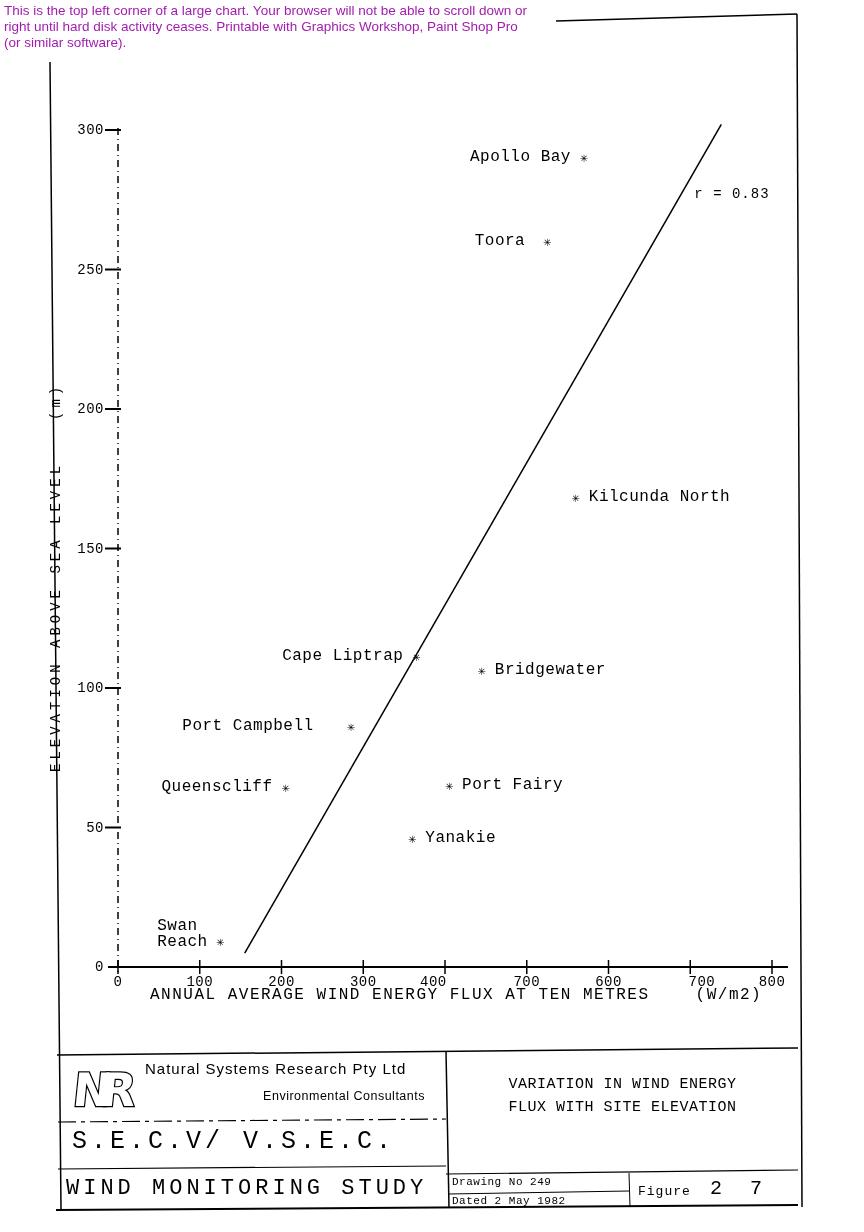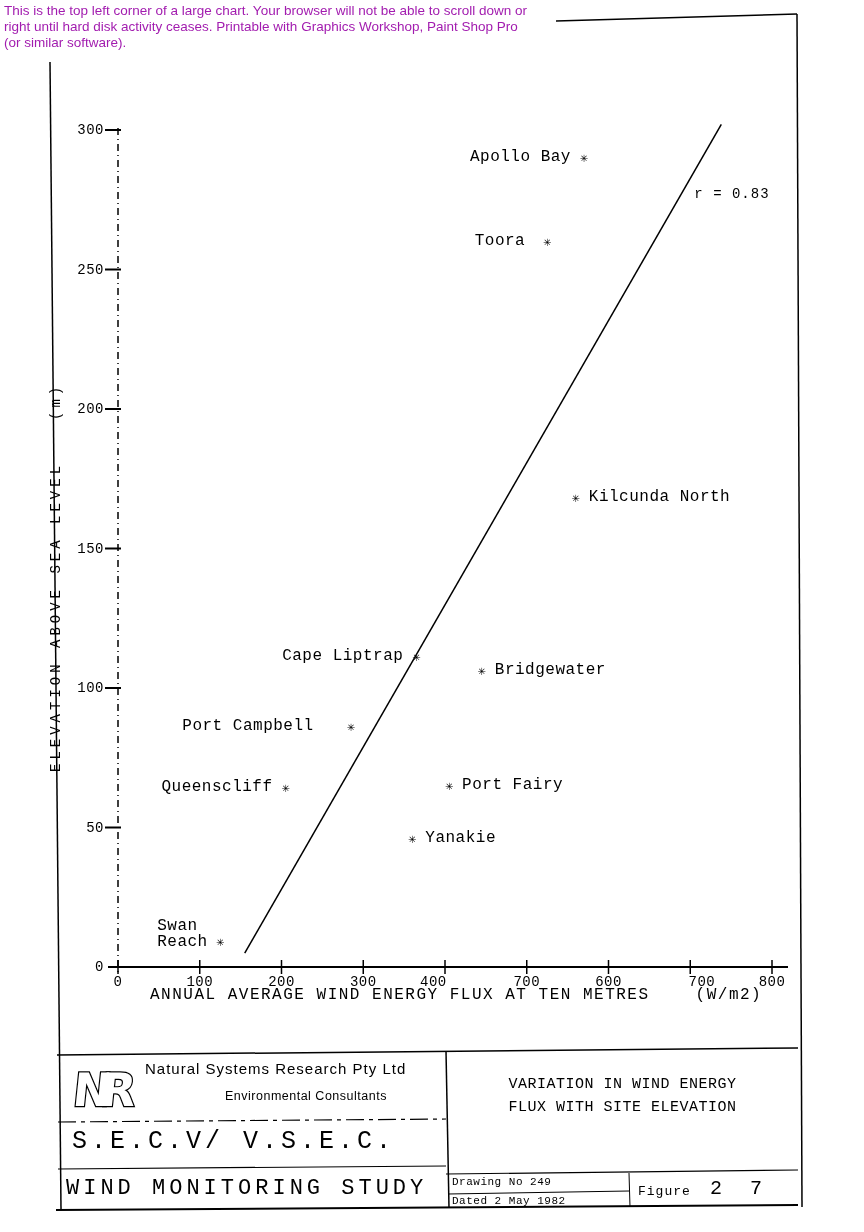--- a/index.html
+++ b/index.html
@@ -15,21 +15,21 @@
   .ticklabel{font-size:14px;letter-spacing:0.5px;}
   .ptlabel{font-size:16px;letter-spacing:0.5px;height:16px;line-height:16px;white-space:pre;}
   #xaxis-title{left:150px;top:986px;font-size:16px;letter-spacing:1.5px;white-space:nowrap;}
   #xaxis-unit{margin-left:46px;}
   #yaxis-title{left:48px;top:772px;transform:rotate(-90deg);transform-origin:0 0;
     font-size:14px;letter-spacing:4px;white-space:nowrap;}
   #yaxis-unit{margin-left:42px;}
   #corr-label{font-size:14px;letter-spacing:1px;}
   
   #tb-company{left:145px;top:1060px;font-size:15px;letter-spacing:1px;}
-  #tb-company-sub{left:225px;top:1089px;width:200px;font-size:12.5px;letter-spacing:0.5px;}
+  #tb-company-sub{left:225px;top:1089px;width:200px;text-align:right;font-size:12.5px;letter-spacing:0.5px;}
   #tb-client{left:72px;top:1127px;font-size:25px;letter-spacing:4px;white-space:nowrap;}
   #tb-project{left:66px;top:1176px;font-size:22px;letter-spacing:4px;white-space:nowrap;}
   #tb-title1{left:450px;top:1076px;width:345px;text-align:center;font-size:15px;letter-spacing:0.5px;}
   #tb-title2{left:450px;top:1099px;width:345px;text-align:center;font-size:15px;letter-spacing:0.5px;}
   #tb-drawno{left:452px;top:1176px;font-size:11px;letter-spacing:0.5px;}
   #tb-dated{left:452px;top:1195px;font-size:11px;letter-spacing:0.5px;}
   #tb-figlabel{left:638px;top:1184px;font-size:13px;letter-spacing:1px;}
   #tb-fignum{left:710px;top:1177px;font-size:20px;letter-spacing:8px;}
   #nsr-logo{left:74px;top:1063px;}
 </style>

